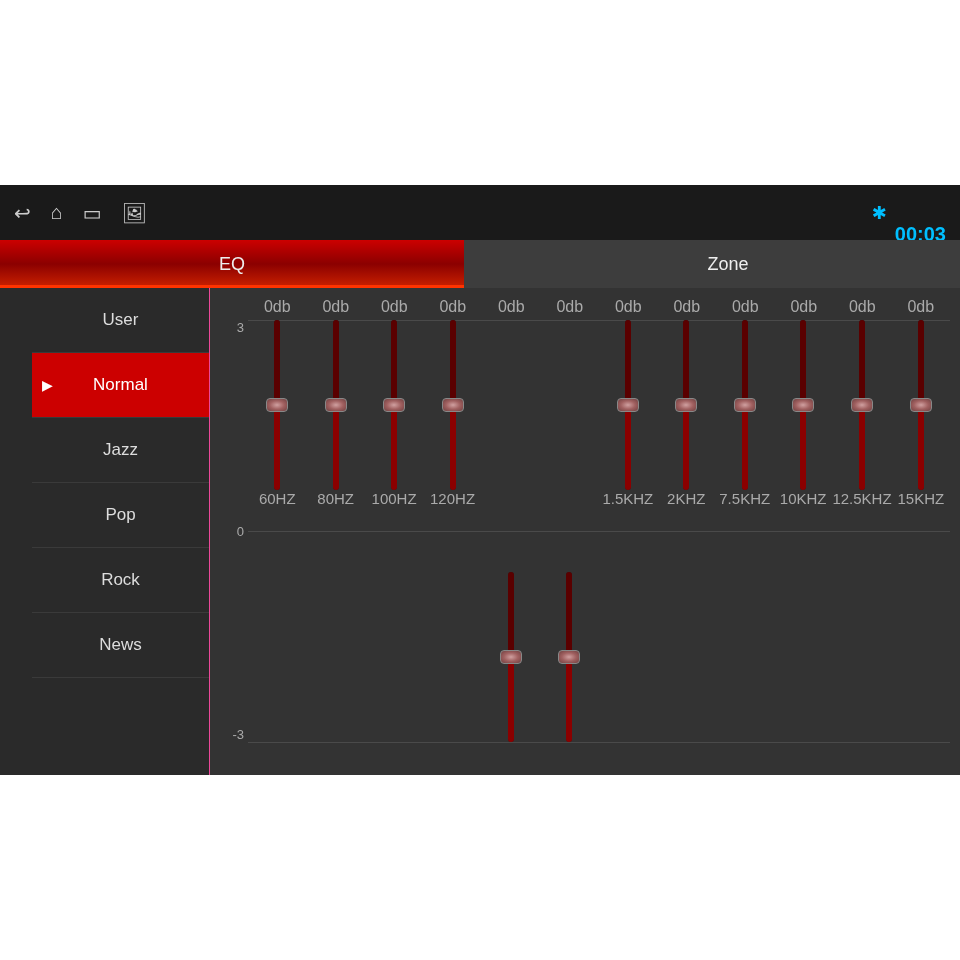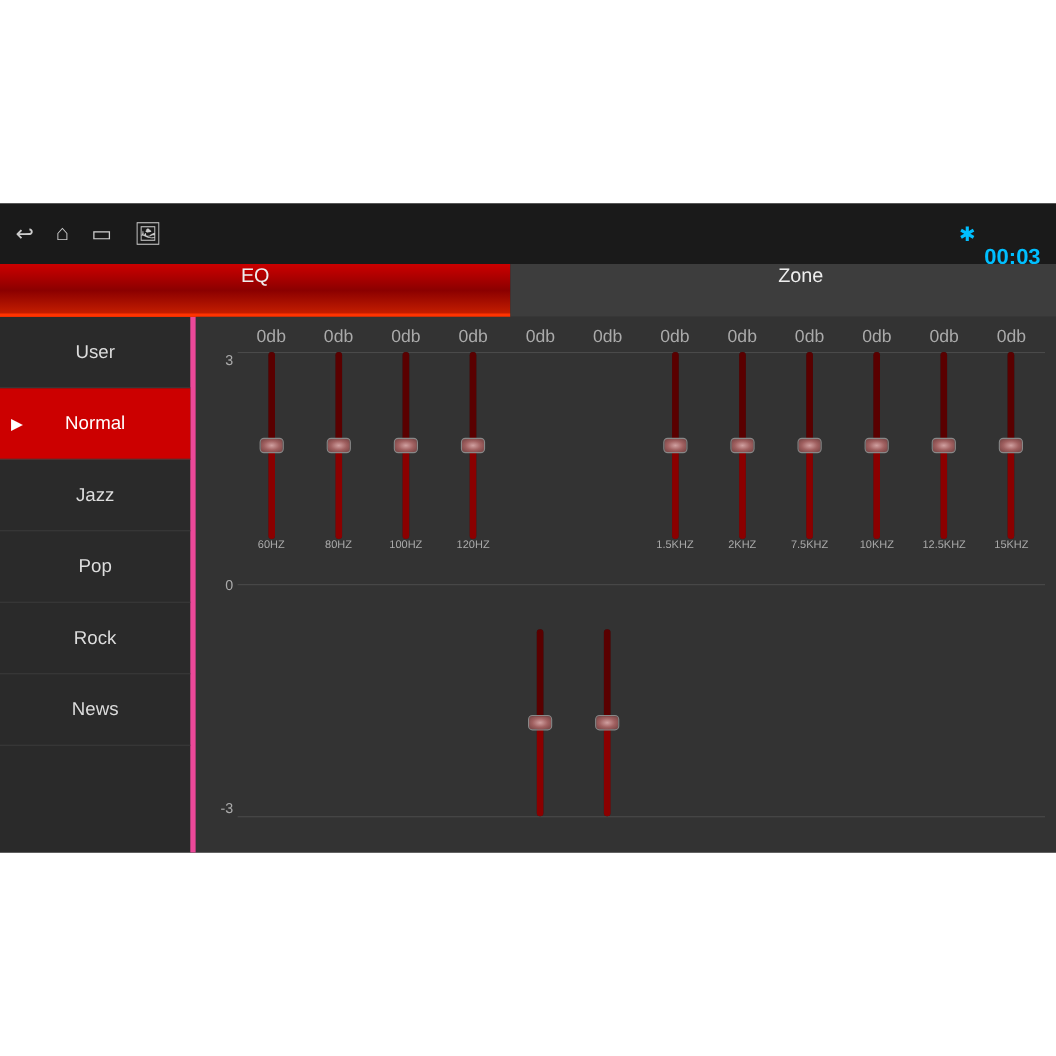--- a/index.html
+++ b/index.html
@@ -60,21 +60,21 @@
 
     
     .tab-bar {
       display: flex;
       width: 100%;
       height: 48px;
     }
     .tab {
       flex: 1;
       display: flex;
-      align-items: flex-start;
+      align-items: center;
       justify-content: center;
       font-size: 18px;
       color: #eee;
       cursor: pointer;
       position: relative;
     }
     .tab.active {
       background: linear-gradient(to bottom, #cc0000, #8b0000, #cc2200);
     }
     .tab.active::after {
@@ -97,21 +97,22 @@
       width: 100%;
       height: calc(590px - 55px - 48px);
     }
 
     
     .sidebar {
       width: 178px;
       background: #2a2a2a;
       display: flex;
       flex-direction: column;
-      border-right: 5px solid #ec4899;
+      border-right: 1px solid #ec4899;
+      margin-left: 32px;
     }
     .sidebar-item {
       height: 65px;
       display: flex;
       align-items: center;
       justify-content: center;
       font-size: 17px;
       color: #ddd;
       cursor: pointer;
       position: relative;
@@ -248,21 +249,21 @@
       height: 14px;
       background: radial-gradient(ellipse at center, #d0a0a0 0%, #a06060 50%, #704040 100%);
       border-radius: 4px;
       border: 1px solid #888;
       z-index: 2;
       cursor: pointer;
     }
     .freq-label {
       flex: 1;
       text-align: center;
-      font-size: 10px;
+      font-size: 15px;
       color: #aaa;
       padding-bottom: 4px;
     }
   </style>
 </head>
 <body>
 
 <div class="screen-wrapper">
 
   <div class="top-bar">

